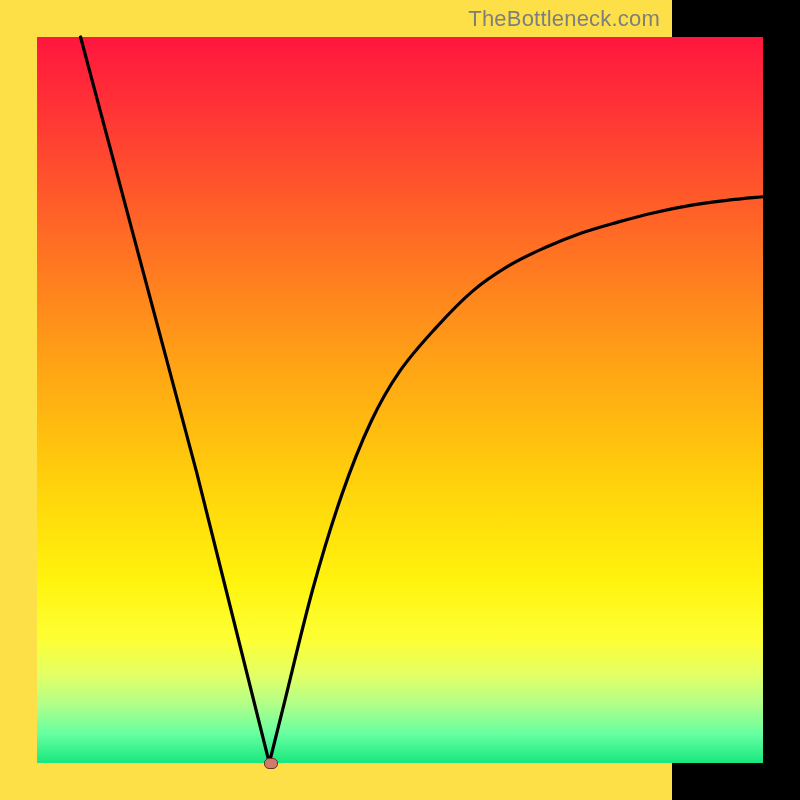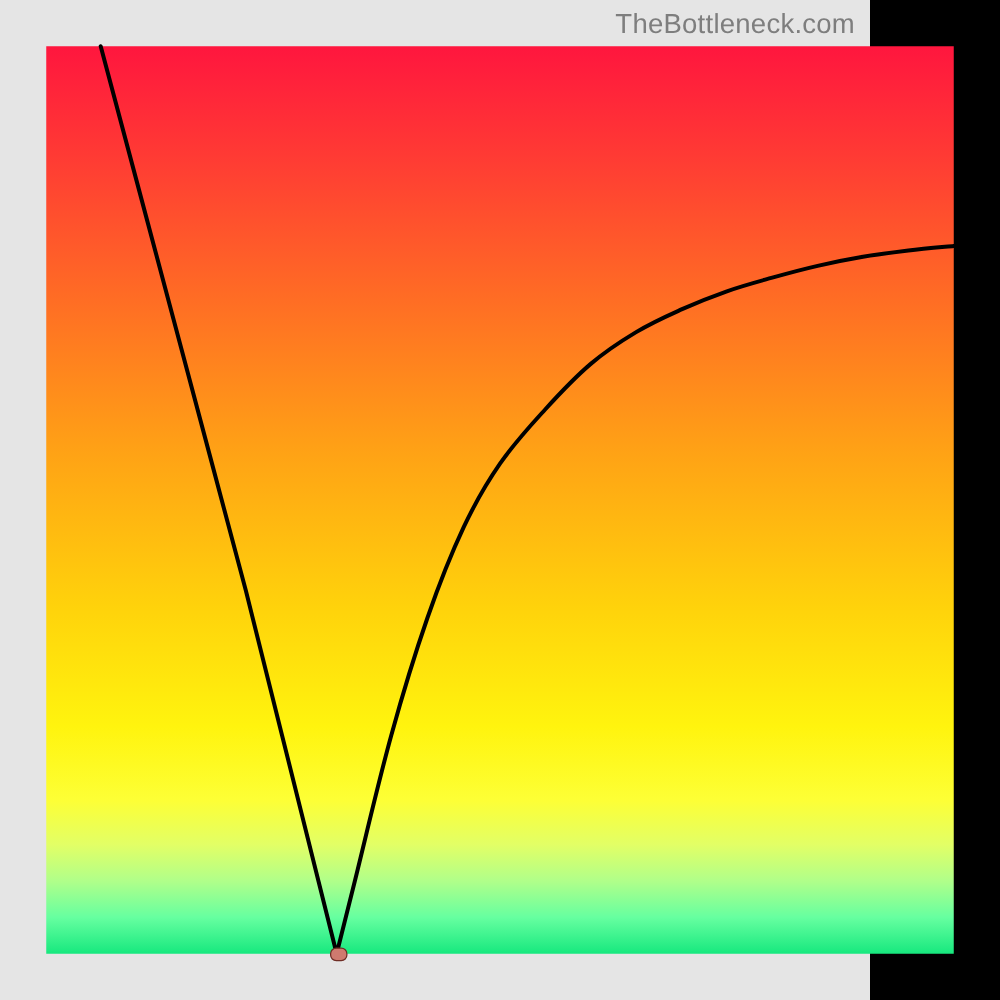--- a/index.html
+++ b/index.html
@@ -8,22 +8,21 @@
     width: 800px;
     height: 800px;
     background: #000;
     font-family: Arial, Helvetica, sans-serif;
     overflow: hidden;
   }
   .frame {
     position: relative;
     width: 672px;
     height: 800px;
-    background: #e5e5e5;
-    padding-left: 24px;
+    background: #fde047;
   }
   .plot-area {
     position: absolute;
     left: 37px;
     top: 37px;
     width: 726px;
     height: 726px;
     background: linear-gradient(to bottom,
       #ff163e 0%,
       #ff3a34 12%,

